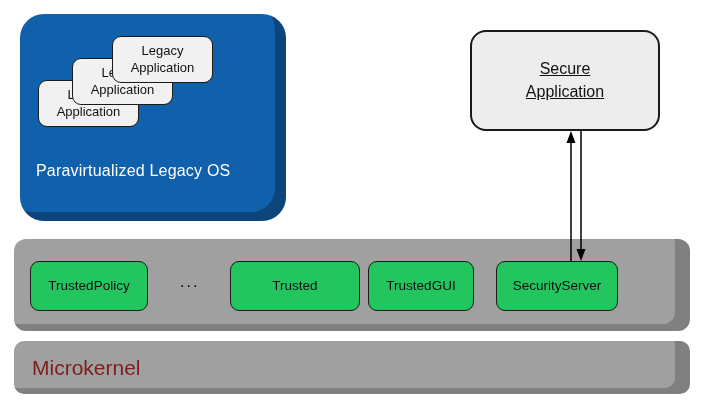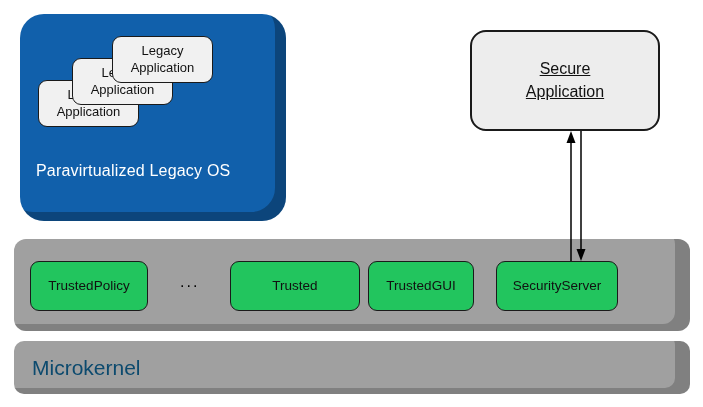--- a/index.html
+++ b/index.html
@@ -86,21 +86,21 @@
     width: 676px; height: 53px;
     background: #a0a0a0;
     border-radius: 10px;
     box-shadow: inset -15px -6px 0 rgba(0,0,0,0.20);
     display: flex;
     align-items: center;
     padding-left: 18px;
   }
   .microkernel-label {
     font-size: 21px;
-    color: #0c4a6e;
+    color: #7f1d1d;
   }
 
   
   .service-box {
     position: absolute;
     top: 22px;
     height: 50px;
     background: #22c55e;
     border: 1.7px solid #1a1a1a;
     border-radius: 9px;

